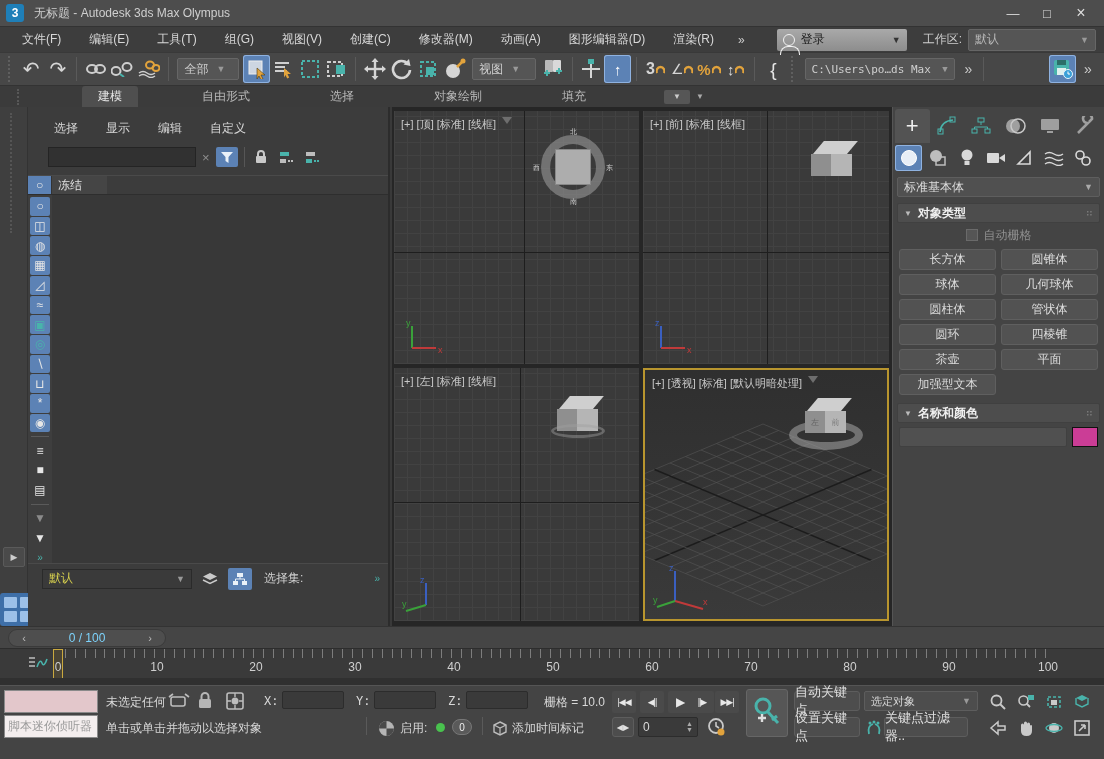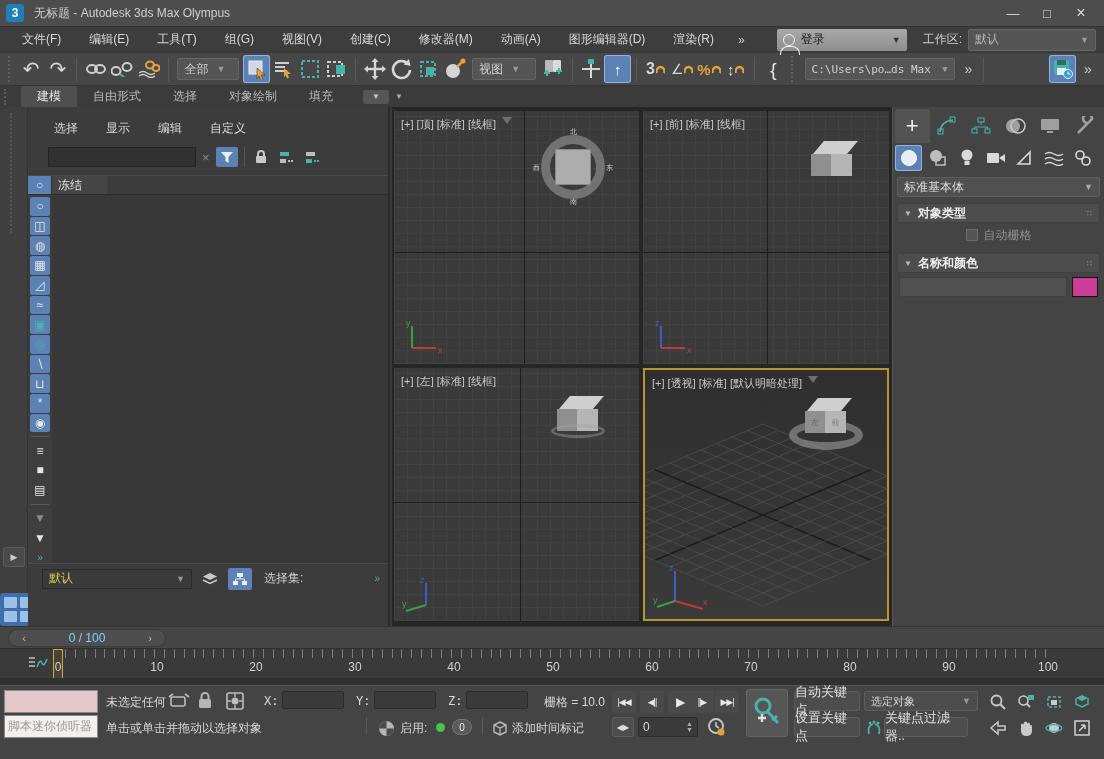--- a/index.html
+++ b/index.html
@@ -31,21 +31,21 @@
   .tb-grip { width:6px; height:26px; border-left:2px dotted #5f5f5f; margin:0 4px; }
   .tb-btn { width:28px; height:28px; display:flex; align-items:center; justify-content:center; border-radius:3px; position:relative; }
   .tb-btn.active { background:#5c82b5; box-shadow:inset 0 0 0 1px #8fb2e0; }
   .tb-div { width:1px; height:24px; background:#5a5a5a; margin:0 5px; }
   .tb-dd { height:22px; background:#555; border:1px solid #666; border-radius:2px; display:flex; align-items:center; padding:0 6px; color:#cfcfcf; margin:0 4px; }
   .tb-dd .caret { margin-left:8px; font-size:9px; color:#999; }
   .glyph { font-size:17px; color:#d5d5d5; line-height:1; }
   .glyph.orange { color:#e2a33c; }
   .pathdd { font-family:"DejaVu Sans Mono",monospace; font-size:11px; width:150px; }
   
-  .ribbon-tabs { height:21px; background:#3b3b3b; display:flex; align-items:center; padding:0 0 0 4px; }
+  .ribbon-tabs { height:21px; background:#3b3b3b; display:flex; align-items:center; padding:0 0 0 17px;gap:48px; }
   .r-grip { width:5px; height:16px; border-left:2px dotted #585858; margin-right:12px; align-self:center; }
   .r-tab { padding:2px 16px 3px; color:#b9b9b9; }
   .r-tab.active { background:#4f4f4f; color:#e4e4e4; border-radius:3px 3px 0 0; }
   .ribbon-opts { margin-left:14px; display:flex; align-items:center; gap:6px; align-self:center; }
   .ropt { width:26px; height:14px; background:#565656; border-radius:2px; color:#ccc; font-size:8px; display:flex; align-items:center; justify-content:center; }
   .ribbon2 { height:19px; background:#404040; border-top:1px solid #4a4a4a; display:flex; align-items:center; padding-left:8px; border-bottom:1px solid #2e2e2e; }
   .panel-tab { height:17px; background:#4a4a4a; border:1px solid #5c5c5c; border-bottom:none; padding:0 8px; display:flex; align-items:center; color:#d8d8d8; }
   
   .main { position:relative; height:519px; background:#393939; }
   .left-strip { position:absolute; left:0; top:0; width:28px; height:519px; background:#3f3f3f; border-right:1px solid #333; }
@@ -730,20 +730,33 @@
       <div class="rollout">
         <div class="roll-h">
           <span class="tri">▼</span>
           <span>对象类型</span>
           <span class="grip">∷</span>
         </div>
         <div class="autogrid">
           <span class="checkbox"></span>
           <span>自动栅格</span>
         </div>
+        <div class="obj-grid">
+          <div class="obj-btn">长方体</div>
+          <div class="obj-btn">圆锥体</div>
+          <div class="obj-btn">球体</div>
+          <div class="obj-btn">几何球体</div>
+          <div class="obj-btn">圆柱体</div>
+          <div class="obj-btn">管状体</div>
+          <div class="obj-btn">圆环</div>
+          <div class="obj-btn">四棱锥</div>
+          <div class="obj-btn">茶壶</div>
+          <div class="obj-btn">平面</div>
+          <div class="obj-btn wide">加强型文本</div>
+        </div>
       </div>
       <div class="rollout">
         <div class="roll-h">
           <span class="tri">▼</span>
           <span>名称和颜色</span>
           <span class="grip">∷</span>
         </div>
         <div class="namecolor">
           <div class="name-field"></div>
           <div class="swatch" style="background: rgb(203, 61, 150);"></div>

